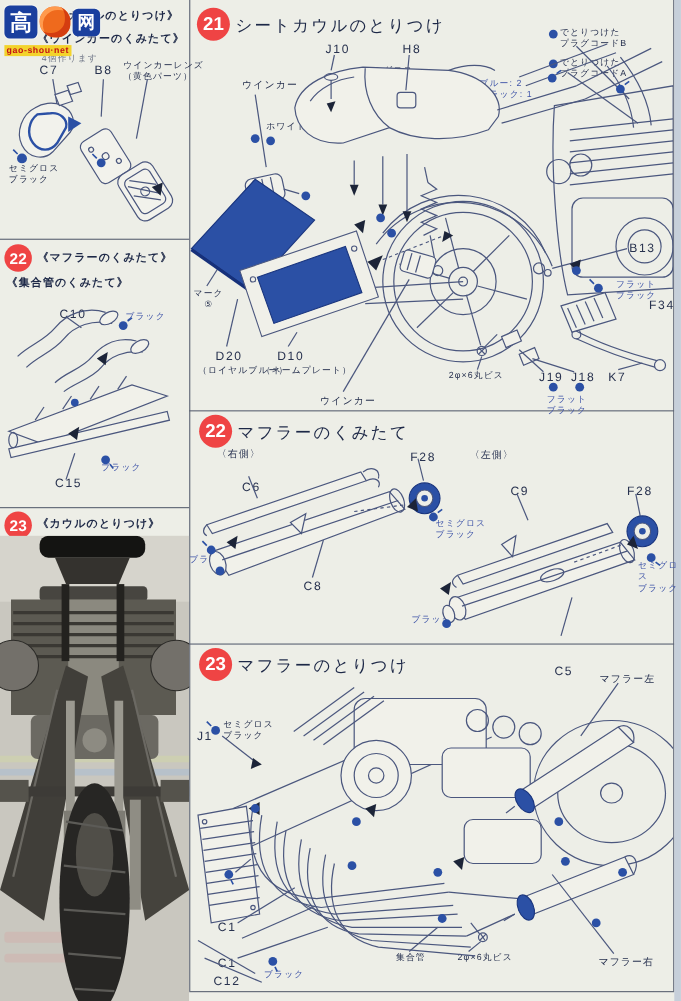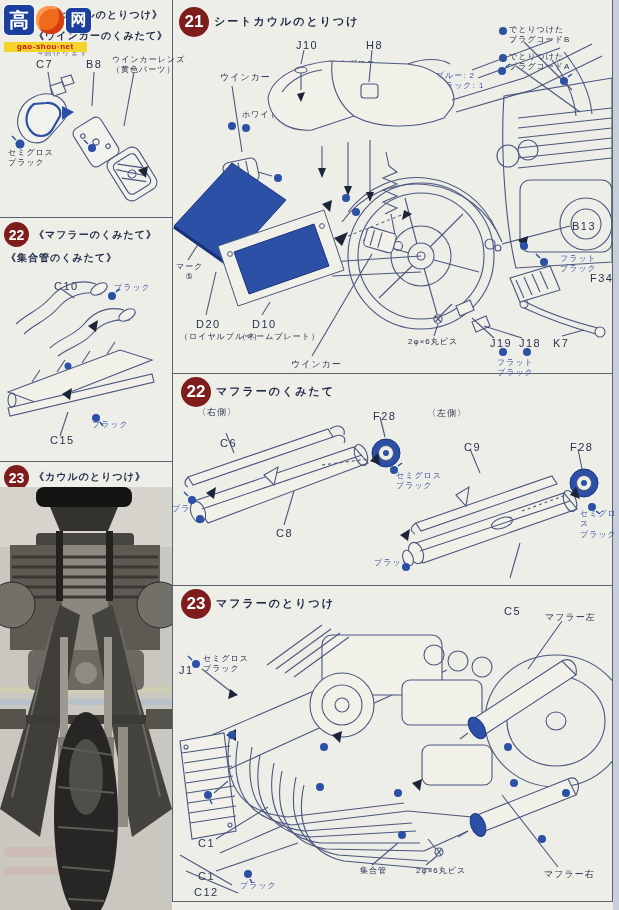--- a/index.html
+++ b/index.html
@@ -5,39 +5,39 @@
   html,body{margin:0;padding:0;background:#9aa4b0;}
   #page{position:relative;width:619px;height:910px;background:#edeee7;overflow:hidden;
         font-family:"Liberation Sans",sans-serif;}
   .edge-r{position:absolute;left:613px;top:0;width:6px;height:910px;background:#c6cfda;}
   .rule{position:absolute;background:#5a6272;}
   .lbl{position:absolute;color:#252f4e;white-space:pre-line;line-height:1.3;letter-spacing:1px;}
   .code{font-size:11px;letter-spacing:1.5px;color:#28324f;}
   .jp{font-size:9px;}
   .sm{font-size:8px;}
   .blue{color:#4156a9;}
-  .title{font-size:11px;font-weight:bold;letter-spacing:2px;color:#1d2847;}
+  .title{font-size:15px;font-weight:normal;letter-spacing:2px;color:#1d2847;}
   .btitle{font-size:10px;font-weight:bold;letter-spacing:1px;color:#1d2847;}
-  .stepc{position:absolute;border-radius:50%;background:#7f1d1d;color:#fff;font-weight:bold;
+  .stepc{position:absolute;border-radius:50%;background:#ef4444;color:#fff;font-weight:bold;
          display:flex;align-items:center;justify-content:center;}
   .big{width:30px;height:30px;font-size:17px;}
   .smc{width:25px;height:25px;font-size:14px;}
   .badge{position:absolute;width:8px;height:8px;border-radius:50%;background:#2b50a5;}
   svg{position:absolute;}
   
   #wm{position:absolute;left:4px;top:5px;z-index:40;}
   #wm .row{display:flex;align-items:center;gap:2px;}
   .wmbox{background:#1a3f9e;color:#fff;font-weight:bold;border-radius:5px;display:flex;
          align-items:center;justify-content:center;box-shadow:0 0 0 1px #ffffff66;}
   .wb1{width:30px;height:30px;font-size:20px;}
   .wb2{width:25px;height:25px;font-size:16px;}
   .mascot{width:28px;height:28px;border-radius:50% 50% 46% 54%;background:#ef6a1d;
           box-shadow:inset -5px -4px 0 #d43d10, inset 3px 3px 0 #ff9a4d;}
   .wmtag{margin-top:1px;display:inline-block;background:#f3d32c;color:#c41414;font-weight:bold;
-         font-size:8px;letter-spacing:.5px;padding:0 13px;line-height:10px;}
+         font-size:8px;letter-spacing:.5px;padding:0 2px;line-height:10px;}
 </style>
 </head>
 <body>
 
 <div id="page">
 
   <div id="wm">
     <div class="row">
       <span class="wmbox wb1">高</span>
       <span class="mascot"></span>

